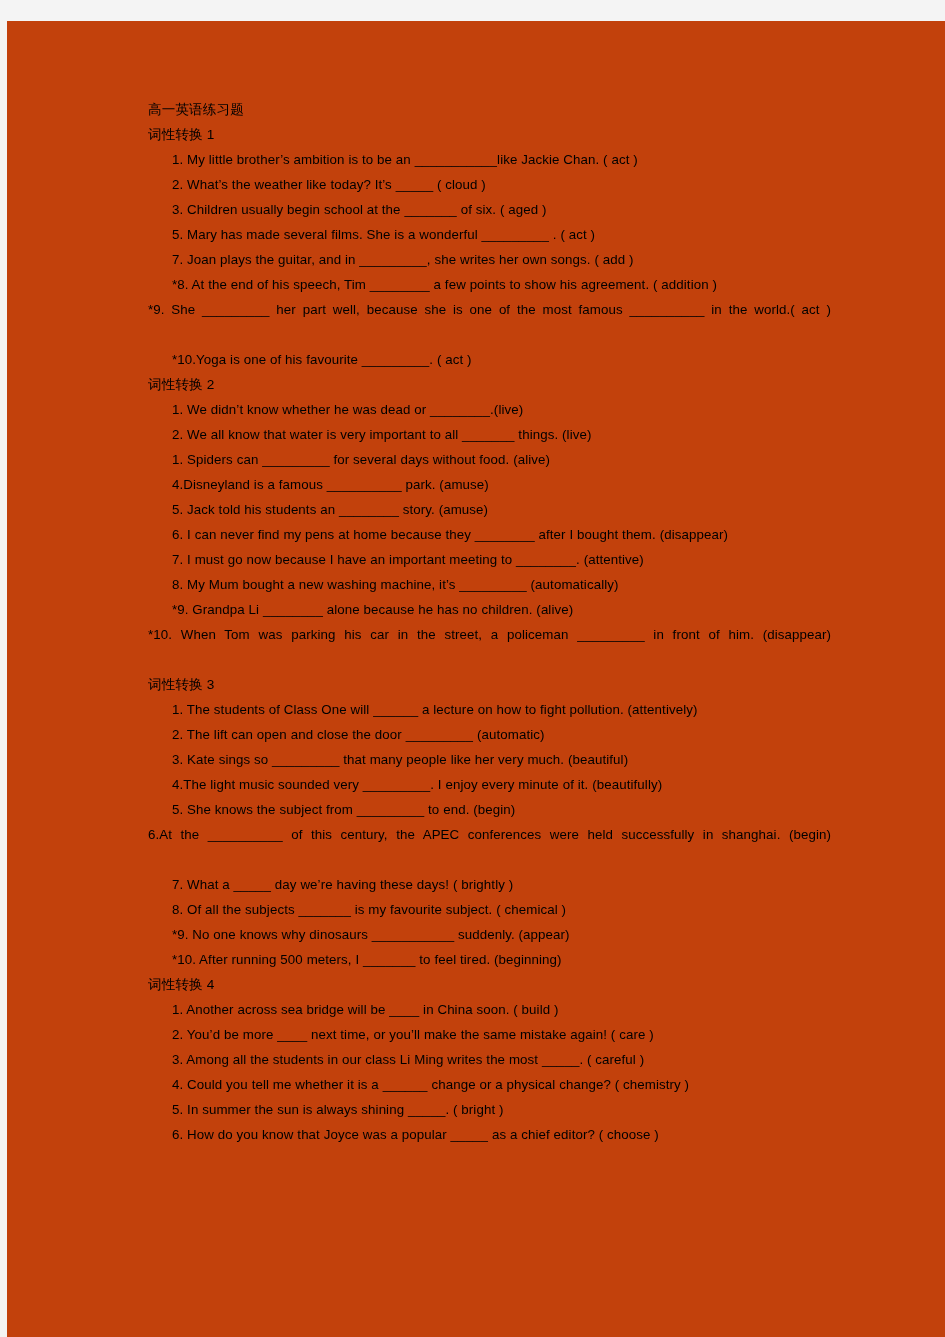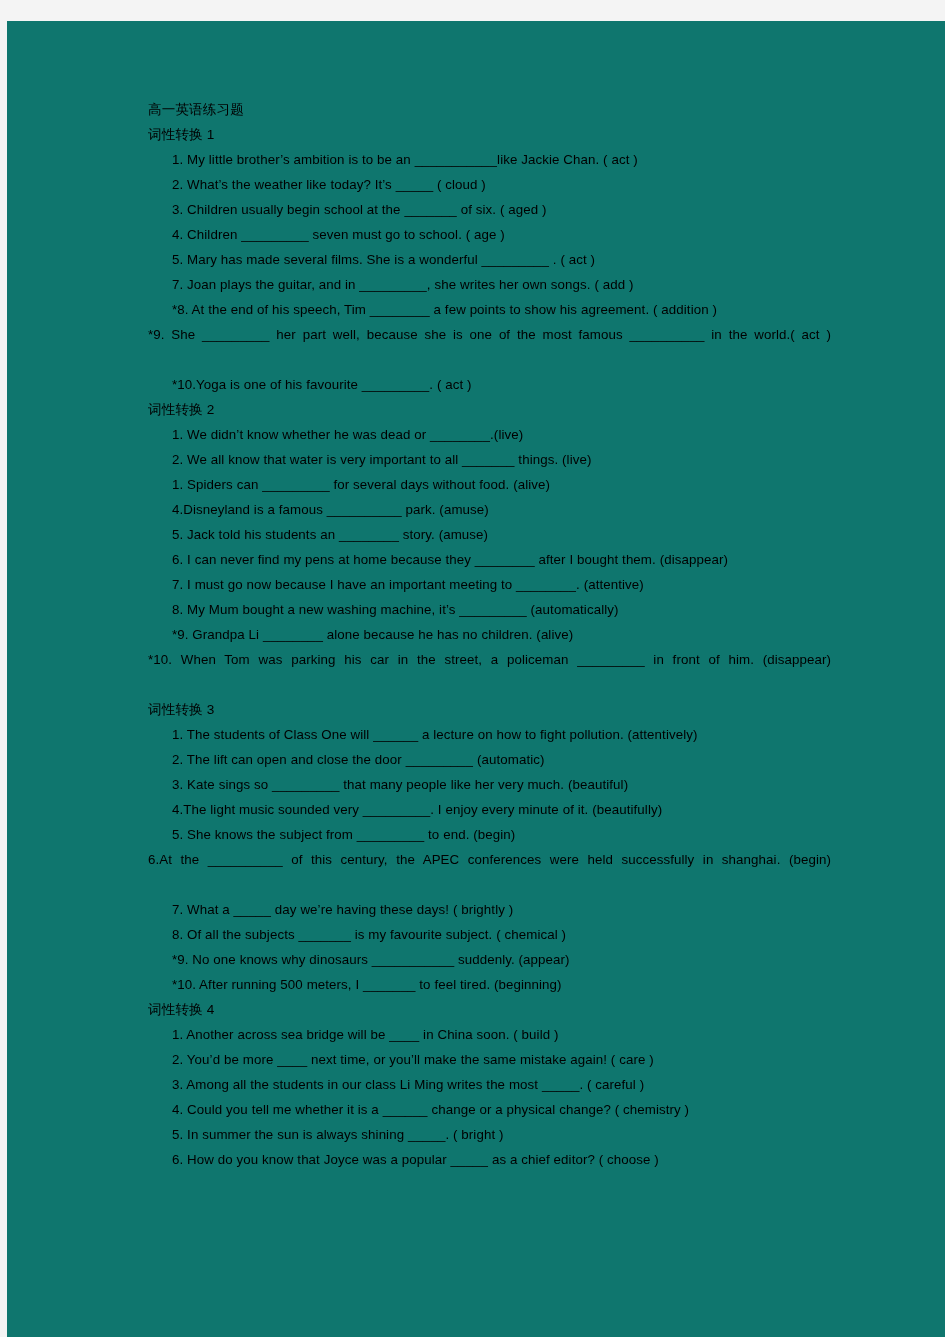--- a/index.html
+++ b/index.html
@@ -30,21 +30,21 @@
     width: 7px;
     height: 1316px;
     background: #f4f4f4;
   }
   .page {
     position: absolute;
     left: 7px;
     top: 21px;
     width: 938px;
     height: 1316px;
-    background: #0f766e;
+    background: #c2410c;
   }
   .doc-body {
     position: absolute;
     left: 141px;
     top: 76px;
     width: 683px;
   }
   .line {
     color: #000000;
     font-size: 13.3px;
@@ -83,21 +83,20 @@
 
 <div class="page">
   <div class="doc-body">
 
     <div class="line cn">高一英语练习题</div>
 
     <div class="line cn">词性转换 1</div>
     <div class="line nowrap">1. My little brother’s ambition is to be an ___________like Jackie Chan. ( act )</div>
     <div class="line nowrap">2. What’s the weather like today? It’s _____ ( cloud )</div>
     <div class="line nowrap">3. Children usually begin school at the _______ of six. ( aged )</div>
-    <div class="line nowrap">4. Children _________ seven must go to school. ( age )</div>
     <div class="line nowrap">5. Mary has made several films. She is a wonderful _________ . ( act )</div>
     <div class="line nowrap">7. Joan plays the guitar, and in _________, she writes her own songs. ( add )</div>
     <div class="line nowrap">*8. At the end of his speech, Tim ________ a few points to show his agreement. ( addition )</div>
     <div class="line wrap">*9. She _________ her part well, because she is one of the most famous __________ in the world.( act )</div>
     <div class="line nowrap">*10.Yoga is one of his favourite _________. ( act )</div>
 
     <div class="line cn">词性转换 2</div>
     <div class="line nowrap">1. We didn’t know whether he was dead or ________.(live)</div>
     <div class="line nowrap">2. We all know that water is very important to all _______ things. (live)</div>
     <div class="line nowrap">1. Spiders can _________ for several days without food. (alive)</div>

